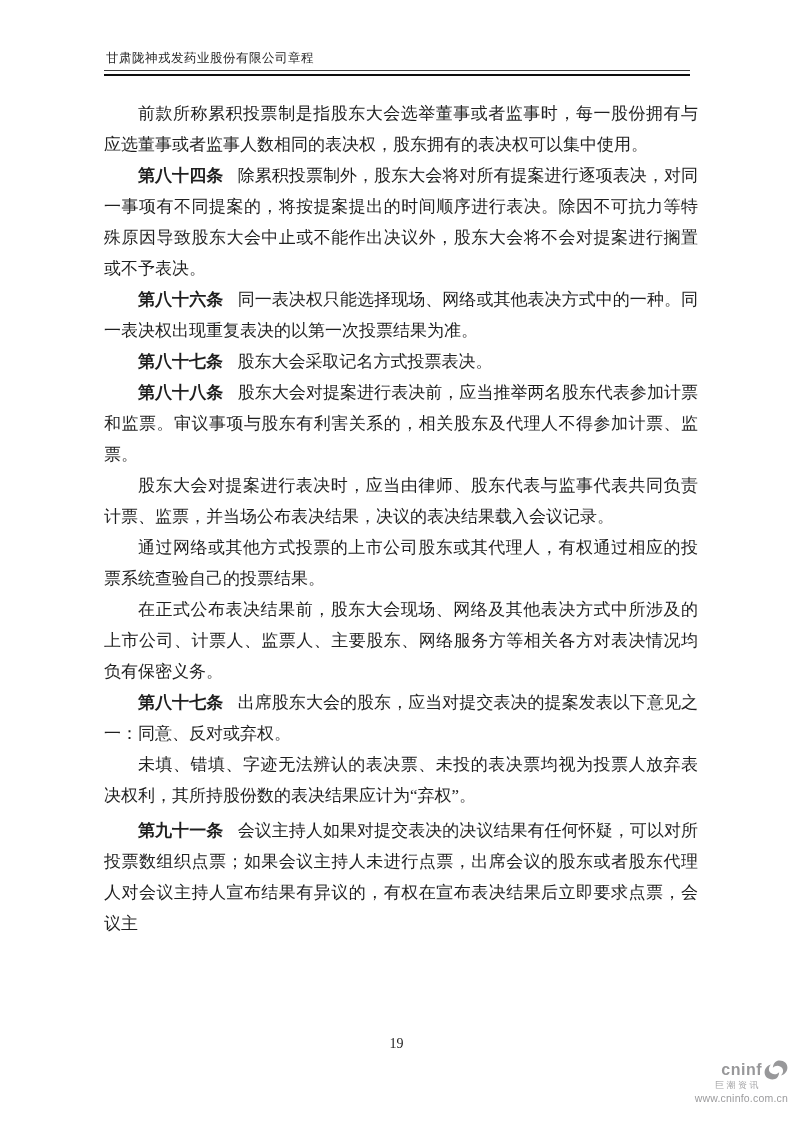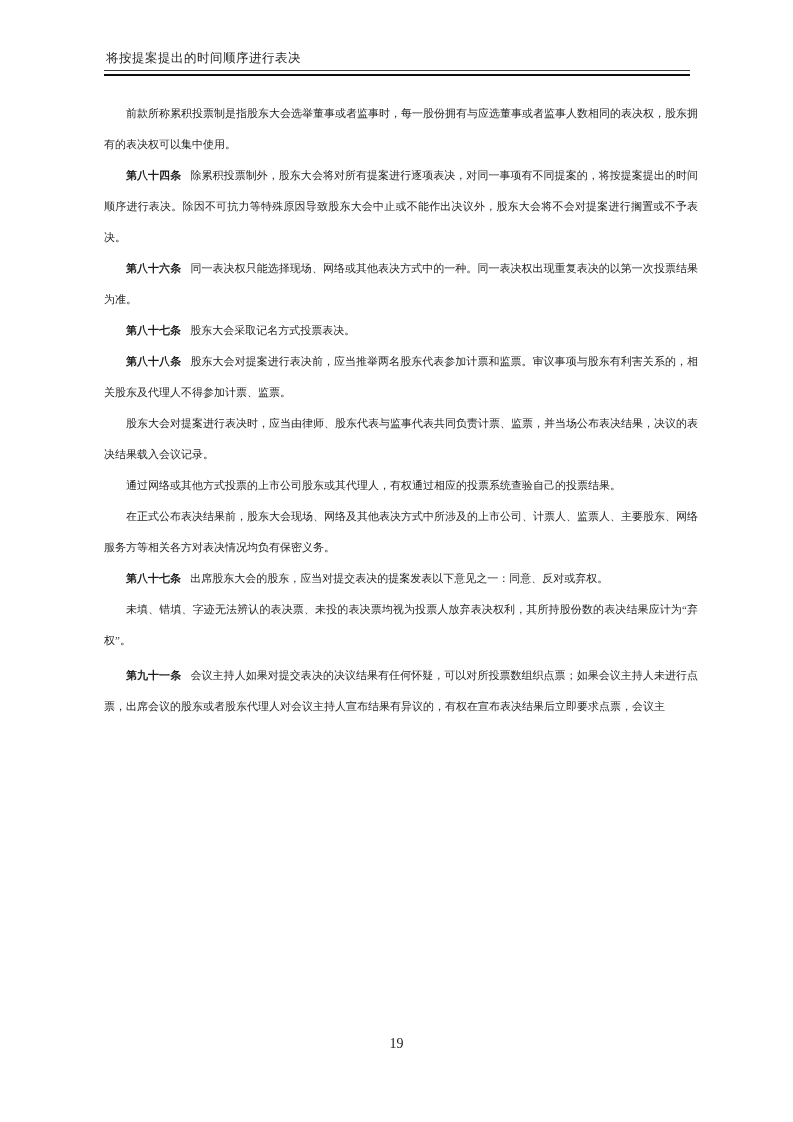--- a/index.html
+++ b/index.html
@@ -21,21 +21,21 @@
     height:3px;
     border-top:1px solid #3a3a3a;
     border-bottom:2px solid #0d0d0d;
   }
   
   .doc-body{
     position:absolute;left:104px;top:98px;width:594px;
   }
   .para{
     margin:0;
-    font-size:11px;
+    font-size:17px;
     line-height:31px;
     text-indent:2em;
     text-align:justify;
     color:#1f1f1f;
   }
   .para .art{font-weight:bold;margin-right:.85em;}
   
   .para:nth-child(10){}
   .para:nth-child(11){margin-top:4px;}
   .para:nth-child(13){margin-top:4px;}
@@ -61,33 +61,46 @@
   }
   .cninfo-url{
     font-size:10.5px;color:#9b9b9d;margin-top:2px;letter-spacing:.2px;
   }
 </style>
 </head>
 <body>
 
 <div class="page">
 
-  <div class="header-title">将按提案提出的时间顺序进行表决</div>
+  <div class="header-title">甘肃陇神戎发药业股份有限公司章程</div>
   <div class="header-rule"></div>
 
   <main class="doc-body">
       <p class="para"><span>前款所称累积投票制是指股东大会选举董事或者监事时，每一股份拥有与应选董事或者监事人数相同的表决权，股东拥有的表决权可以集中使用。</span></p>
       <p class="para"><b class="art">第八十四条</b><span>除累积投票制外，股东大会将对所有提案进行逐项表决，对同一事项有不同提案的，将按提案提出的时间顺序进行表决。除因不可抗力等特殊原因导致股东大会中止或不能作出决议外，股东大会将不会对提案进行搁置或不予表决。</span></p>
       <p class="para"><b class="art">第八十六条</b><span>同一表决权只能选择现场、网络或其他表决方式中的一种。同一表决权出现重复表决的以第一次投票结果为准。</span></p>
       <p class="para"><b class="art">第八十七条</b><span>股东大会采取记名方式投票表决。</span></p>
       <p class="para"><b class="art">第八十八条</b><span>股东大会对提案进行表决前，应当推举两名股东代表参加计票和监票。审议事项与股东有利害关系的，相关股东及代理人不得参加计票、监票。</span></p>
       <p class="para"><span>股东大会对提案进行表决时，应当由律师、股东代表与监事代表共同负责计票、监票，并当场公布表决结果，决议的表决结果载入会议记录。</span></p>
       <p class="para"><span>通过网络或其他方式投票的上市公司股东或其代理人，有权通过相应的投票系统查验自己的投票结果。</span></p>
       <p class="para"><span>在正式公布表决结果前，股东大会现场、网络及其他表决方式中所涉及的上市公司、计票人、监票人、主要股东、网络服务方等相关各方对表决情况均负有保密义务。</span></p>
       <p class="para"><b class="art">第八十七条</b><span>出席股东大会的股东，应当对提交表决的提案发表以下意见之一：同意、反对或弃权。</span></p>
       <p class="para"><span>未填、错填、字迹无法辨认的表决票、未投的表决票均视为投票人放弃表决权利，其所持股份数的表决结果应计为“弃权”。</span></p>
       <p class="para"><b class="art">第九十一条</b><span>会议主持人如果对提交表决的决议结果有任何怀疑，可以对所投票数组织点票；如果会议主持人未进行点票，出席会议的股东或者股东代理人对会议主持人宣布结果有异议的，有权在宣布表决结果后立即要求点票，会议主</span></p>
     </main>
 
   <div class="page-number">19</div>
 
+  <div class="cninfo">
+    <div class="cninfo-row1">
+      <span class="cninfo-brand">cninf</span>
+      <svg class="cninfo-swirl" width="24" height="20" viewBox="0 0 26 22">
+        <g fill="#98989a">
+          <path d="M14,1 C21,-0.5 26,3.5 25.5,9 C25.2,12.8 22.5,15.8 18.5,17 C21.5,14 21.8,9.4 18,7.3 C15,5.6 11.6,6.3 9.5,8.6 C9.8,4.8 11.5,2 14,1 Z"></path>
+          <path d="M12,21 C5,22.5 0,18.5 0.5,13 C0.8,9.2 3.5,6.2 7.5,5 C4.5,8 4.2,12.6 8,14.7 C11,16.4 14.4,15.7 16.5,13.4 C16.2,17.2 14.5,20 12,21 Z"></path>
+        </g>
+      </svg>
+    </div>
+    <span class="cninfo-name">巨潮资讯</span>
+    <span class="cninfo-url">www.cninfo.com.cn</span>
+  </div>
 
 </div>
 
 </body></html>

